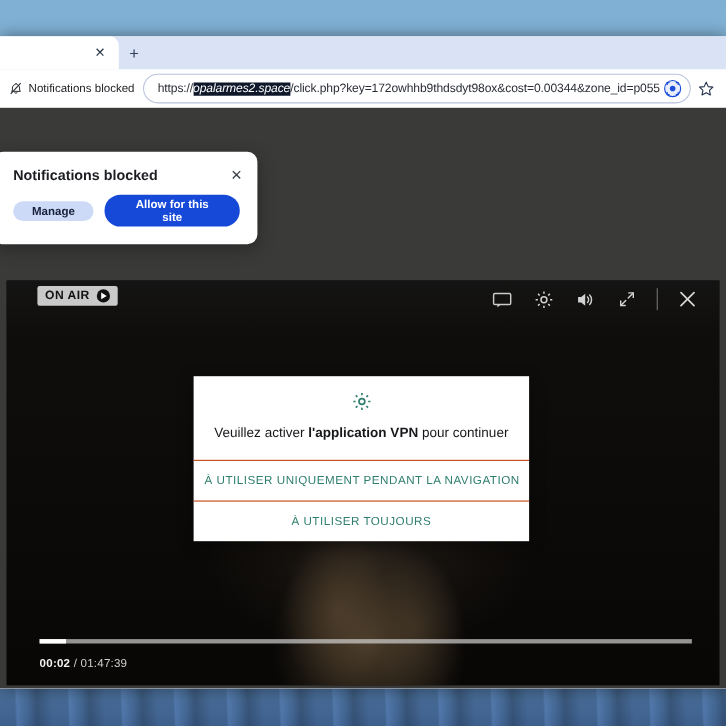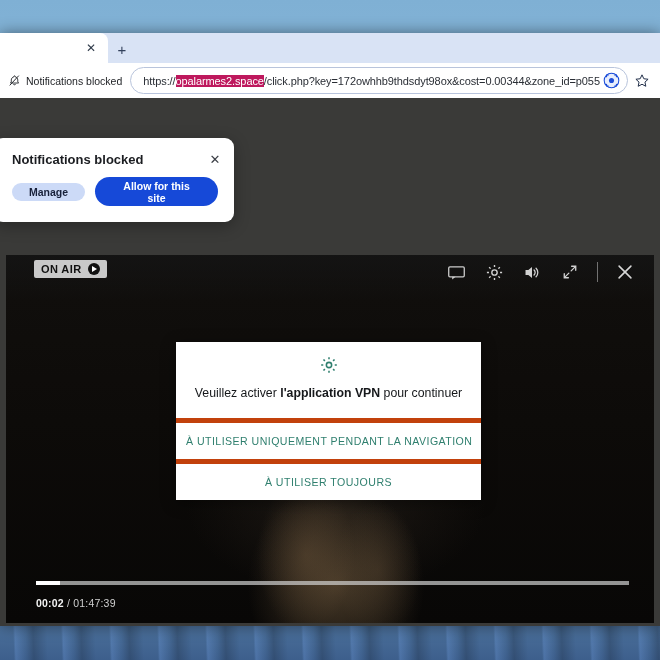--- a/index.html
+++ b/index.html
@@ -85,21 +85,21 @@
     flex:1 1 auto; height:27px; margin-left:2px;
     border:1px solid #b8c4dc; border-radius:14px;
     background:#fff; display:flex; align-items:center;
     padding:0 5px 0 12px; overflow:hidden;
   }
   #urltext {
     flex:1 1 auto; font-size:11px; color:#1c1f24; white-space:nowrap;
     overflow:hidden; letter-spacing:-0.1px;
   }
   #urltext .sel {
-    background:#be185d; color:#ffffff; padding:1px 0;
+    background:#0f172a; color:#ffffff; padding:1px 0;font-style:italic;
   }
   #urltext .dim { color:#2a2e35; }
   .omni-btn { width:22px; height:22px; flex:0 0 auto;
     display:flex; align-items:center; justify-content:center; }
   #star-btn { width:24px; height:24px; margin-left:2px; }
 
   
   #viewport {
     position:absolute; left:0; top:65px; right:0; bottom:0;
     background:#3a3a38;
@@ -164,21 +164,21 @@
     box-shadow:0 3px 14px rgba(0,0,0,.4);
     z-index:30;
   }
   #vpn-head { padding:13px 18px 16px; text-align:center; }
   #vpn-gear { margin:0 auto 9px; width:20px; height:20px; }
   #vpn-msg {
     font-size:12.3px; line-height:1.5; color:#16181b; font-weight:bold;
   }
   #vpn-msg .light { font-weight:normal; }
   .vpn-action {
-    border-top:5px solid #c2410c;
+    border-top:1px solid #c2410c;
     text-align:center; padding:12px 10px;
     font-size:10.6px; letter-spacing:.45px; color:#2f7f6e;
     white-space:nowrap;
   }
 
   
   #notif-popup {
     position:absolute; left:-6px; top:105px; width:240px;
     background:#ffffff; border-radius:9px;
     box-shadow:0 4px 16px rgba(0,0,0,.30);

